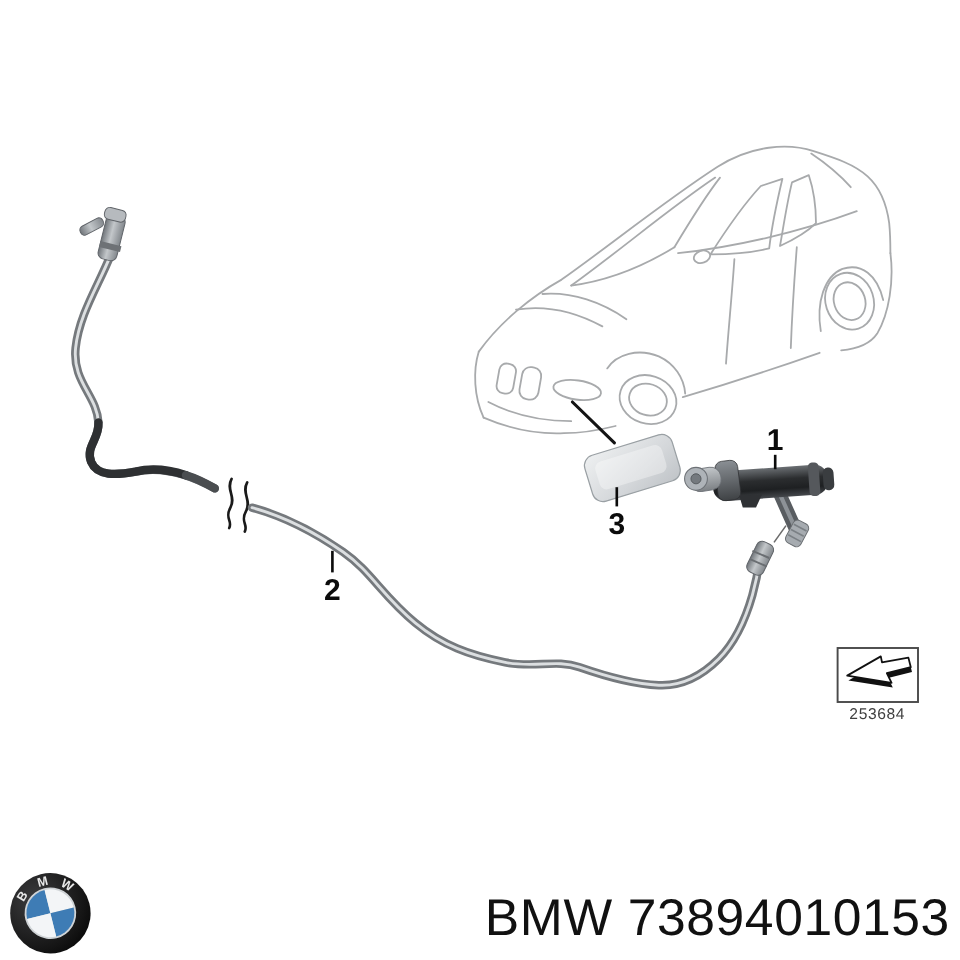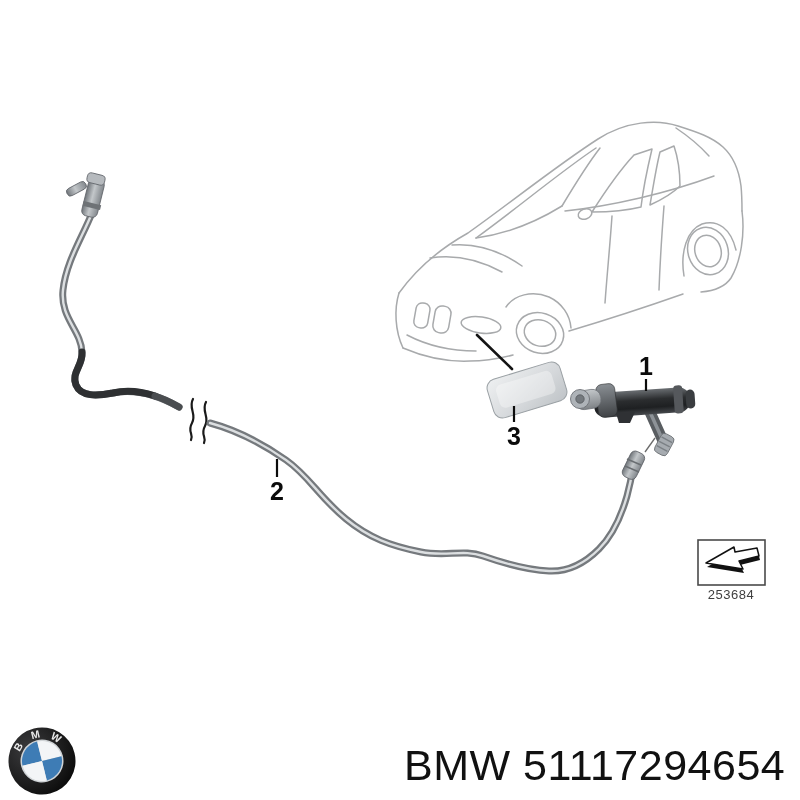--- a/index.html
+++ b/index.html
@@ -169,13 +169,13 @@
     <path d="M 0,0 L -20,0 A 20,20 0 0 1 0,-20 Z" fill="#3e7cb5"></path>
     <path d="M 0,0 L 0,-20 A 20,20 0 0 1 20,0 Z" fill="#f3f5f7"></path>
     <path d="M 0,0 L 20,0 A 20,20 0 0 1 0,20 Z" fill="#3e7cb5"></path>
     <path d="M 0,0 L 0,20 A 20,20 0 0 1 -20,0 Z" fill="#f3f5f7"></path>
     <text class="logo-letter" x="-19" y="-16" text-anchor="middle" transform="rotate(-45 -19 -19)">B</text>
     <text class="logo-letter" x="0" y="-23.5" text-anchor="middle">M</text>
     <text class="logo-letter" x="19" y="-16" text-anchor="middle" transform="rotate(45 19 -19)">W</text>
   </g>
 </svg>
 
-<div class="title">BMW 51117294654</div>
+<div class="title">BMW 73894010153</div>
 
 </body></html>

